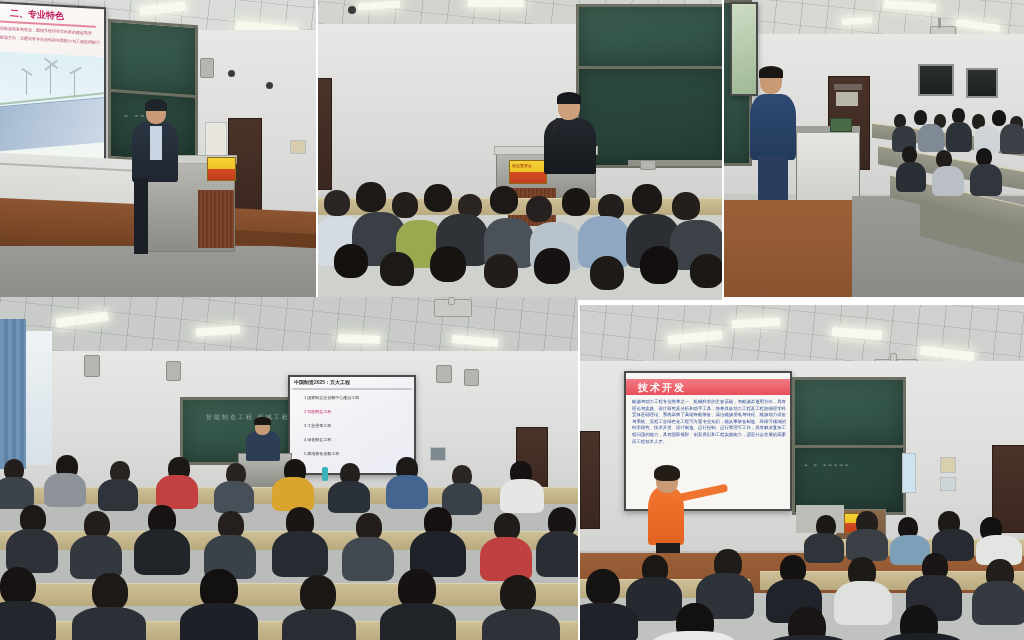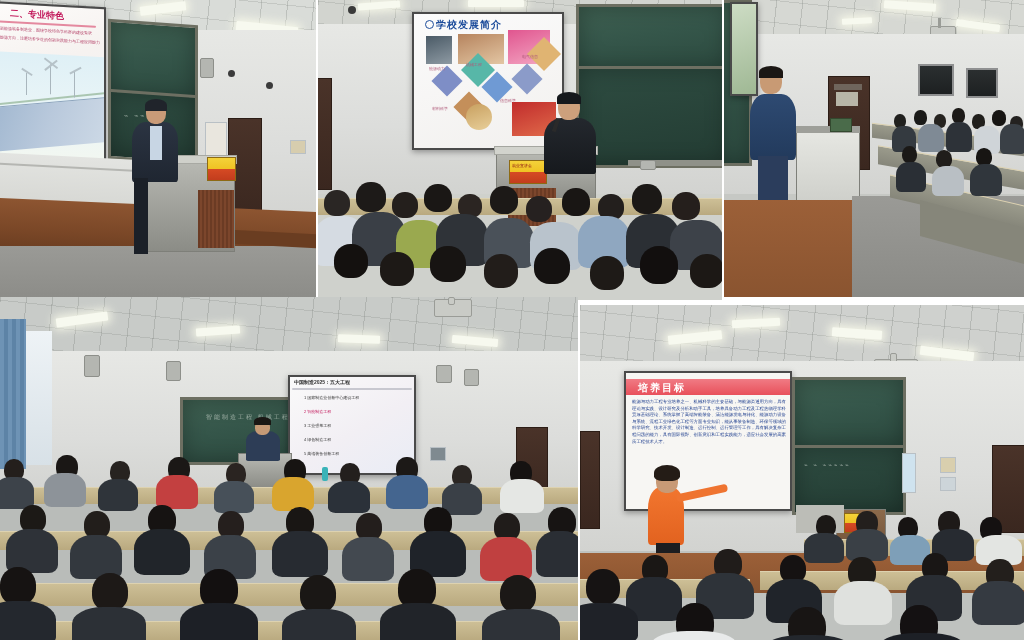--- a/index.html
+++ b/index.html
@@ -114,42 +114,20 @@
     <div class="ceiling" style="height:46px;background:#d2d4cf;">
       <div class="ceilgrid"></div>
     </div>
     <div class="lamp" style="left:40px;top:2px;width:42px;height:7px;transform:rotate(-4deg);"></div>
     <div class="lamp" style="left:150px;top:0px;width:56px;height:7px;"></div>
     <div style="position:absolute;left:30px;top:6px;width:8px;height:8px;background:#3a3a3a;border-radius:50%;"></div>
 
     <div class="wall" style="top:24px;height:170px;"></div>
     <div class="door" style="left:-6px;top:78px;width:18px;height:110px;"></div>
 
-    <div class="screen" style="left:94px;top:12px;width:148px;height:134px;background:linear-gradient(160deg,#fbfbfb 0%,#f2f0ee 100%);">
-      <div class="slide-title" style="left:22px;top:4px;font-size:10px;color:#1f4e9c;letter-spacing:1px;">学校发展简介</div>
-      <div style="position:absolute;left:11px;top:6px;width:7px;height:7px;border:1px solid #1f4e9c;border-radius:50%;"></div>
-
-      <div style="position:absolute;left:12px;top:22px;width:26px;height:28px;background:linear-gradient(160deg,#4a5a66,#8e9aa3);"></div>
-      <div style="position:absolute;left:44px;top:20px;width:46px;height:30px;background:linear-gradient(160deg,#b6845e,#e3c6a3);"></div>
-      <div style="position:absolute;left:94px;top:16px;width:42px;height:34px;background:linear-gradient(160deg,#e0558f,#f4a7c3);"></div>
-
-      <div class="tile" style="left:22px;top:56px;width:22px;height:22px;background:#7e8ec6;"></div>
-      <div class="tile" style="left:52px;top:44px;width:24px;height:24px;background:#57b7a8;"></div>
-      <div class="tile" style="left:72px;top:62px;width:22px;height:22px;background:#6f9ad4;"></div>
-      <div class="tile" style="left:102px;top:54px;width:22px;height:22px;background:#8b9bc9;"></div>
-      <div class="tile" style="left:118px;top:28px;width:24px;height:24px;background:#e0b472;"></div>
-      <div class="tile" style="left:44px;top:82px;width:22px;height:22px;background:#c48f5a;"></div>
-      <div style="position:absolute;left:52px;top:90px;width:26px;height:26px;border-radius:50%;background:linear-gradient(160deg,#c8a060,#e8cf9a);"></div>
-      <div style="position:absolute;left:98px;top:88px;width:44px;height:34px;background:linear-gradient(160deg,#c12c2c,#e06a4a);"></div>
-      <div style="position:absolute;left:15px;top:52px;font-size:4px;color:#b05a7a;">能源动力</div>
-      <div style="position:absolute;left:52px;top:48px;font-size:4px;color:#b05a7a;">机械工程</div>
-      <div style="position:absolute;left:108px;top:40px;font-size:4px;color:#b05a7a;">电气信息</div>
-      <div style="position:absolute;left:18px;top:92px;font-size:4px;color:#b05a7a;">材料科学</div>
-      <div style="position:absolute;left:86px;top:84px;font-size:4px;color:#b05a7a;">信息科学</div>
-    </div>
 
     <div class="board" style="left:258px;top:4px;width:148px;height:62px;"></div>
     <div class="board dark" style="left:258px;top:66px;width:148px;height:96px;"></div>
 
     <div style="position:absolute;left:310px;top:160px;width:96px;height:6px;background:#8f9189;"></div>
     <div class="speaker" style="left:322px;top:160px;width:14px;height:8px;"></div>
 
     <div class="podium" style="left:178px;top:150px;width:98px;height:52px;"></div>
     <div style="position:absolute;left:176px;top:146px;width:102px;height:7px;background:#d2d3cd;border:1px solid #a5a6a0;"></div>
     <div class="podium-wood" style="left:190px;top:188px;width:48px;height:38px;"></div>
@@ -377,21 +355,21 @@
     <div class="lamp" style="left:252px;top:24px;width:50px;height:9px;transform:rotate(4deg);"></div>
     <div class="lamp" style="left:340px;top:44px;width:54px;height:9px;transform:rotate(7deg);"></div>
     <div class="projector" style="left:294px;top:54px;width:42px;height:18px;"></div>
     <div class="projector" style="left:310px;top:48px;width:5px;height:8px;"></div>
     <div style="position:absolute;left:386px;top:68px;width:9px;height:9px;background:#3a3a3a;border-radius:50%;"></div>
 
     <div class="wall" style="top:56px;height:190px;"></div>
 
     <div class="screen" style="left:44px;top:66px;width:164px;height:136px;background:#f7f6f3;">
       <div style="position:absolute;left:0;top:6px;width:164px;height:16px;background:linear-gradient(180deg,#f07b84 0%,#e8505b 100%);"></div>
-      <div class="slide-title" style="left:12px;top:8px;font-size:10px;color:#ffffff;letter-spacing:2px;">培养目标</div>
+      <div class="slide-title" style="left:12px;top:8px;font-size:10px;color:#ffffff;letter-spacing:2px;">技术开发</div>
       <div style="position:absolute;left:6px;top:26px;width:154px;height:104px;font-size:4.4px;line-height:6.6px;color:#1f3f8f;
                   word-break:break-all;overflow:hidden;text-align:justify;">能源与动力工程专业培养之一、机械科学的主要基础，与能源类通用方向，具有理论与实践、设计研究及分析和动手工具，培养具备动力工程及工程热物理学科宽厚基础理论、系统掌握了高端智能装备、清洁能源发电与转化、能源动力设备与系统、流程工业绿色化工程等方面专业知识，能从事装备制造、环保等领域的科学研究、技术开发、设计制造、运行控制、运行管理等工作，具有解决复杂工程问题的能力，具有国际视野、创新意识和工程实践能力，适应社会发展的高素质工程技术人才。</div>
     </div>
 
     <div class="board" style="left:212px;top:72px;width:108px;height:66px;"></div>
     <div class="board dark" style="left:212px;top:140px;width:108px;height:64px;"></div>
     <div class="chalk" style="left:224px;top:156px;font-size:6px;">⌁ ⌁ ⌁⌁⌁⌁⌁</div>
 
     <div class="poster" style="left:322px;top:148px;width:12px;height:38px;background:#cfe3ef;"></div>
     <div class="poster" style="left:360px;top:152px;width:14px;height:14px;background:#d9cfae;"></div>

